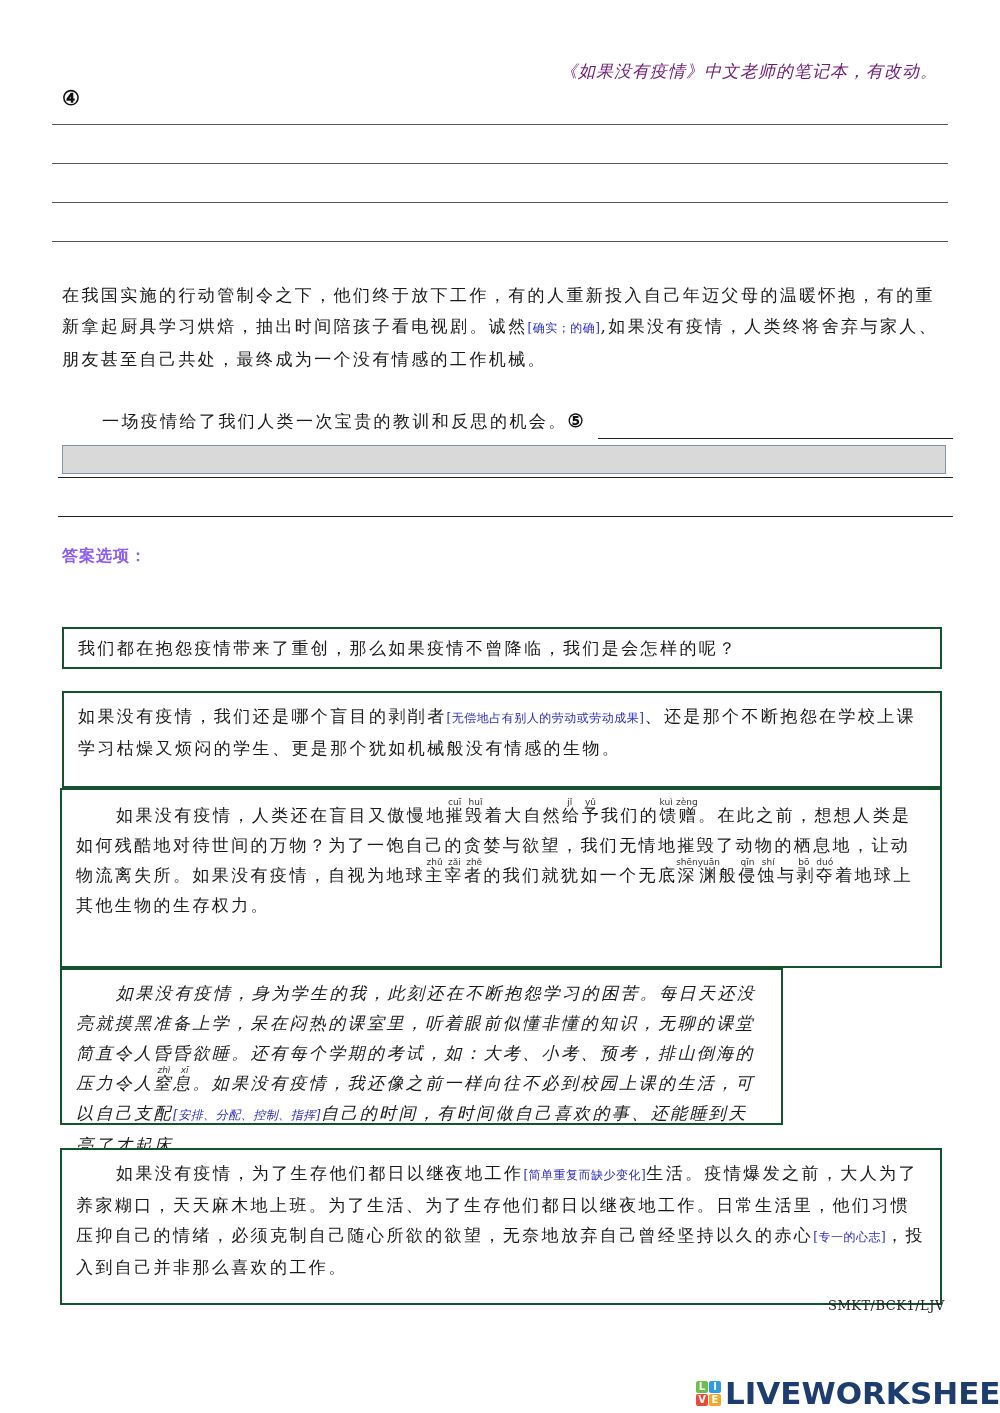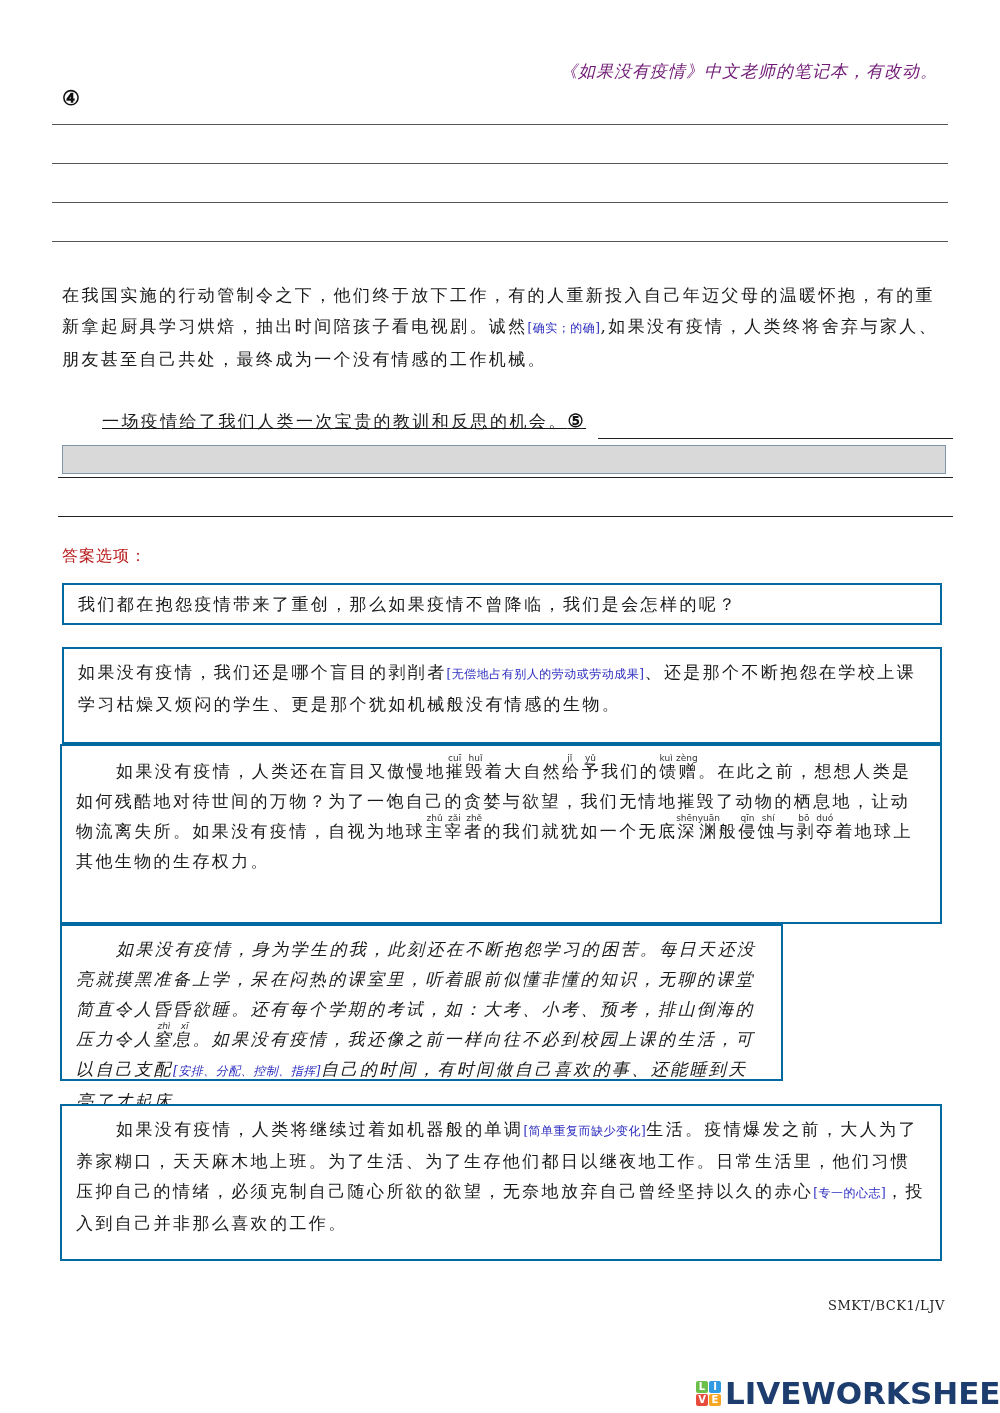--- a/index.html
+++ b/index.html
@@ -13,29 +13,29 @@
       top: 60px; right: 62px; font-size: 17px; font-style: italic; letter-spacing: 1px; color:#701a75;
     }
     .circled-num { font-size: 20px; font-weight: bold; color:#111; }
     .rule { position: absolute; height: 0; border-top: 1.5px solid #555; }
     .rule.dark { border-top: 1.5px solid #222; }
     .para {
       font-size: 17px; line-height: 31px; letter-spacing: 2.4px; color:#1a1a1a;
     }
     .gloss { color: #2b2bbf; font-size: 12px; letter-spacing: 0.5px; }
     .answer-heading {
-      color: #b91c1c; font-weight: normal; font-size: 16px; letter-spacing: 1px;
+      color: #8b5cf6; font-weight: bold; font-size: 16px; letter-spacing: 1px;
       font-family: "DejaVu Sans", "Liberation Sans", sans-serif;
     }
     .input-box {
       background: #d9d9d9; border: 1.5px solid #7f96ab; box-sizing: border-box;
     }
     .option {
-      position: absolute; border: 2px solid #0369a1; box-sizing: border-box;
-      background: #fff; padding: 8px 14px; cursor: pointer;
+      position: absolute; border: 2px solid #14532d; box-sizing: border-box;
+      background: #fff; padding: 8px 14px; cursor: pointer; margin-top: 44px;
     }
     .option .para { line-height: 30px; }
     .indent { display: inline-block; width: 40px; }
     ruby { ruby-position: over; }
     rt { font-size: 9px; letter-spacing: 0; color:#333; font-family: "DejaVu Sans", "Liberation Sans", sans-serif; }
     .footer-code { font-size: 13px; color:#222; letter-spacing: 0.5px; }
     .logo { display:flex; align-items:center; gap:4px; }
     .logo-mark { display:grid; grid-template-columns: 12px 12px; grid-template-rows: 12px 12px; gap:1px; }
     .logo-mark span {
       display:flex; align-items:center; justify-content:center; color:#fff;
@@ -53,21 +53,21 @@
 
 <div class="rule" style="top:124px; left:52px; width:896px;"></div>
 <div class="rule" style="top:163px; left:52px; width:896px;"></div>
 <div class="rule" style="top:202px; left:52px; width:896px;"></div>
 <div class="rule" style="top:241px; left:52px; width:896px;"></div>
 
 <div class="abs para" style="top:280px; left:62px; width:888px;">
   <span>在我国实施的行动管制令之下，他们终于放下工作，有的人重新投入自己年迈父母的温暖怀抱，有的重新拿起厨具学习烘焙，抽出时间陪孩子看电视剧。诚然</span><span class="gloss">[确实；的确]</span><span>,如果没有疫情，人类终将舍弃与家人、朋友甚至自己共处，最终成为一个没有情感的工作机械。</span>
 </div>
 
-<div class="abs para" style="top:405px; left:102px;text-decoration:underline;">
+<div class="abs para" style="top:405px; left:102px;">
   <span>一场疫情给了我们人类一次宝贵的教训和反思的机会。</span><span class="circled-num" style="font-size:18px;">⑤</span>
 </div>
 <div class="rule dark" style="top:438px; left:598px; width:355px;"></div>
 
 <div class="abs input-box" style="top:445px; left:62px; width:884px; height:29px;"></div>
 <div class="rule dark" style="top:477px; left:58px; width:895px;"></div>
 <div class="rule dark" style="top:516px; left:58px; width:895px;"></div>
 
 <div class="abs answer-heading" style="top:546px; left:62px;">答案选项：</div>
 
@@ -81,21 +81,21 @@
 
 <div class="option" style="top:744px; left:60px; width:882px; height:180px;">
   <div class="para" style="line-height:30px;"><span class="indent"></span><span>如果没有疫情，人类还在盲目又傲慢地</span><ruby><span>摧毁</span><rt>cuī huǐ</rt></ruby><span>着大自然</span><ruby><span>给予</span><rt>jǐ yǔ</rt></ruby><span>我们的</span><ruby><span>馈赠</span><rt>kuì zèng</rt></ruby><span>。在此之前，想想人类是如何残酷地对待世间的万物？为了一饱自己的贪婪与欲望，我们无情地摧毁了动物的栖息地，让动物流离失所。如果没有疫情，自视为地球</span><ruby><span>主宰者</span><rt>zhǔ zǎi zhě</rt></ruby><span>的我们就犹如一个无底</span><ruby><span>深渊</span><rt>shēnyuān</rt></ruby><span>般</span><ruby><span>侵蚀</span><rt>qīn shí</rt></ruby><span>与</span><ruby><span>剥夺</span><rt>bō duó</rt></ruby><span>着地球上其他生物的生存权力。</span></div>
 </div>
 
 <div class="option" style="top:924px; left:60px; width:723px; height:157px;font-style:italic;">
   <div class="para" style="line-height:30px;"><span class="indent"></span><span>如果没有疫情，身为学生的我，此刻还在不断抱怨学习的困苦。每日天还没亮就摸黑准备上学，呆在闷热的课室里，听着眼前似懂非懂的知识，无聊的课堂简直令人昏昏欲睡。还有每个学期的考试，如：大考、小考、预考，排山倒海的压力令人</span><ruby><span>窒息</span><rt>zhì xī</rt></ruby><span>。如果没有疫情，我还像之前一样向往不必到校园上课的生活，可以自己支配</span><span class="gloss">[安排、分配、控制、指挥]</span><span>自己的时间，有时间做自己喜欢的事、还能睡到天亮了才起床。</span></div>
 </div>
 
 <div class="option" style="top:1104px; left:60px; width:882px; height:157px;">
-  <div class="para" style="line-height:30px;"><span class="indent"></span><span>如果没有疫情，人类将继续过着如机器般的单调</span><span class="gloss">[简单重复而缺少变化]</span><span>生活。疫情爆发之前，大人为了养家糊口，天天麻木地上班。为了生活、为了生存他们都日以继夜地工作。日常生活里，他们习惯压抑自己的情绪，必须克制自己随心所欲的欲望，无奈地放弃自己曾经坚持以久的赤心</span><span class="gloss">[专一的心志]</span><span>，投入到自己并非那么喜欢的工作。</span></div>
+  <div class="para" style="line-height:30px;"><span class="indent"></span><span>如果没有疫情，为了生存他们都日以继夜地工作</span><span class="gloss">[简单重复而缺少变化]</span><span>生活。疫情爆发之前，大人为了养家糊口，天天麻木地上班。为了生活、为了生存他们都日以继夜地工作。日常生活里，他们习惯压抑自己的情绪，必须克制自己随心所欲的欲望，无奈地放弃自己曾经坚持以久的赤心</span><span class="gloss">[专一的心志]</span><span>，投入到自己并非那么喜欢的工作。</span></div>
 </div>
 
 <div class="abs footer-code" style="top:1298px; left:828px;">SMKT/BCK1/LJV</div>
 <div class="abs logo" style="top:1375px; left:696px;">
   <div class="logo-mark">
     <span style="background:#6cbf4a">L</span>
     <span style="background:#2f9be0">I</span>
     <span style="background:#e64b3c">V</span>
     <span style="background:#f5a623">E</span>
   </div>

